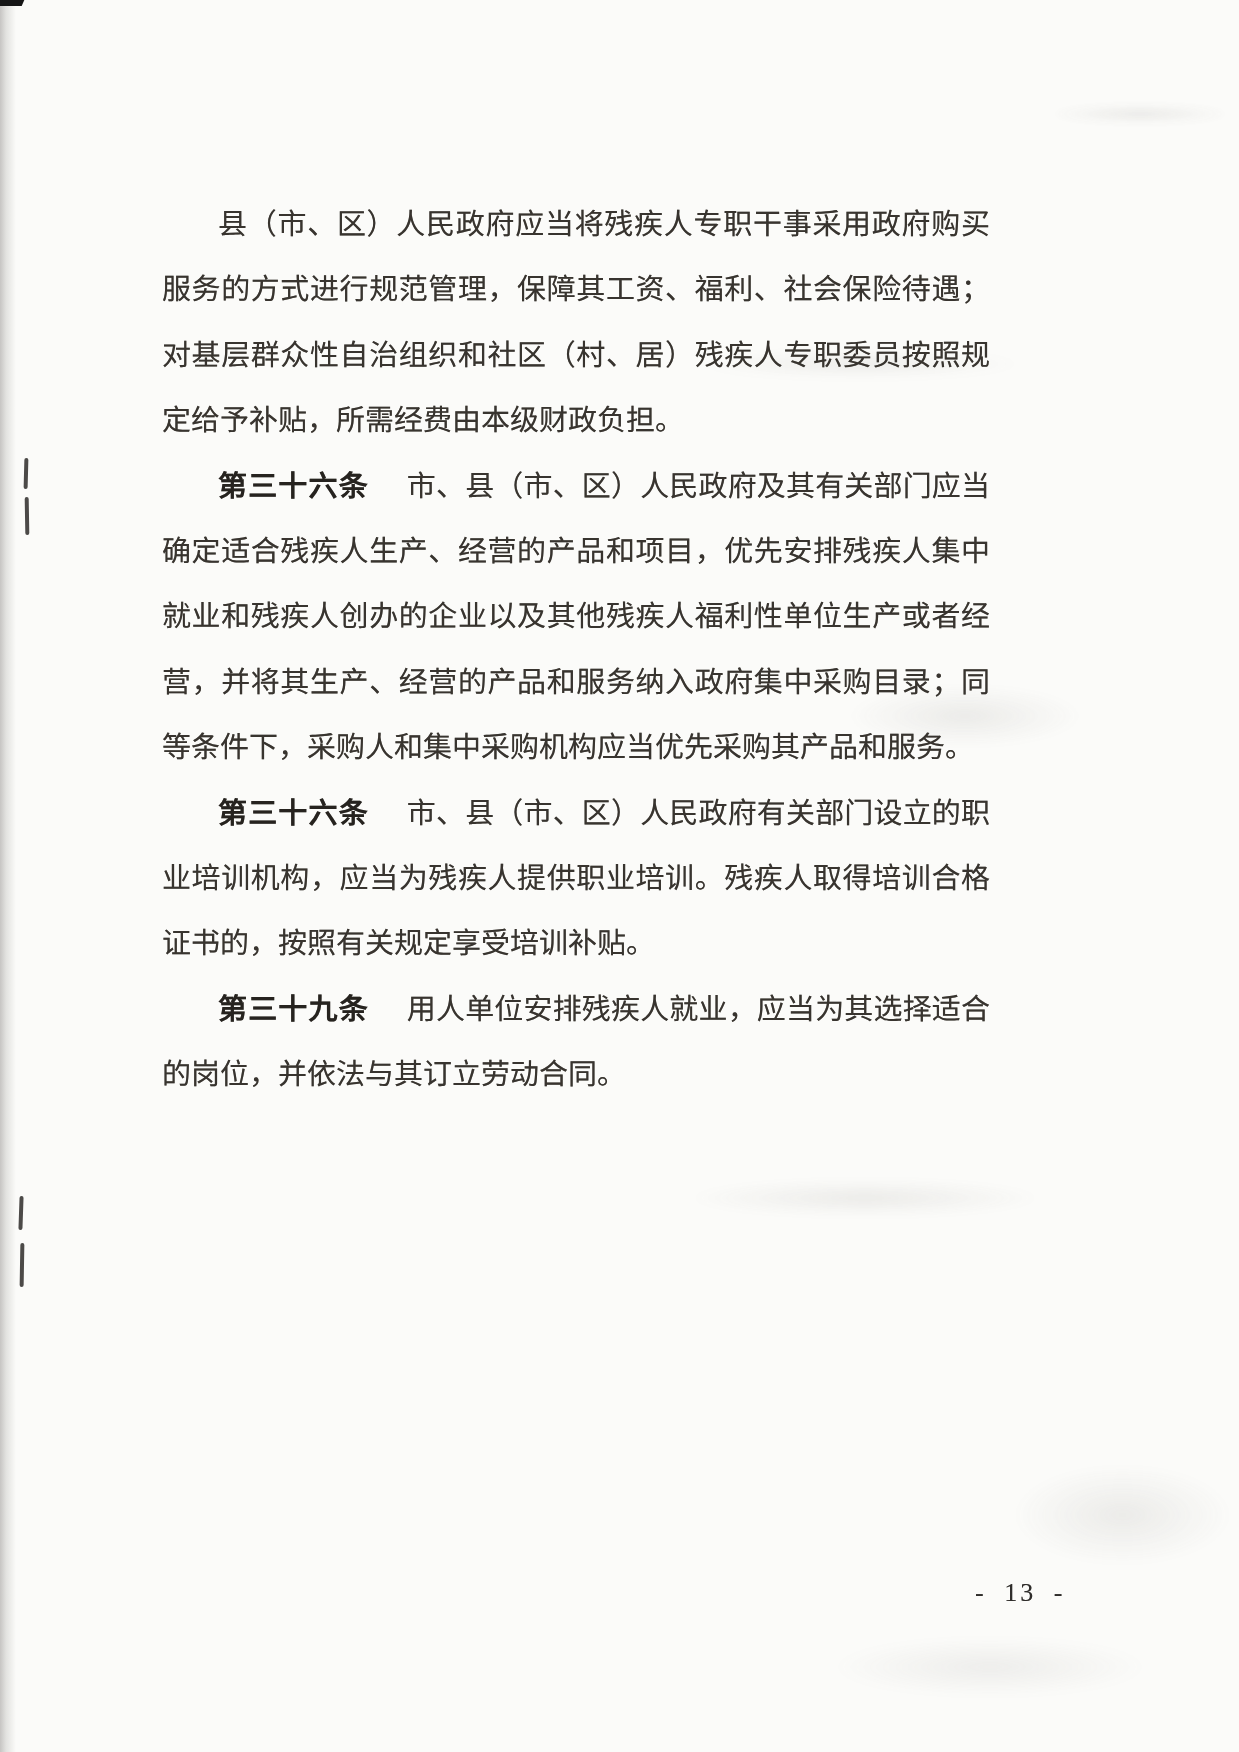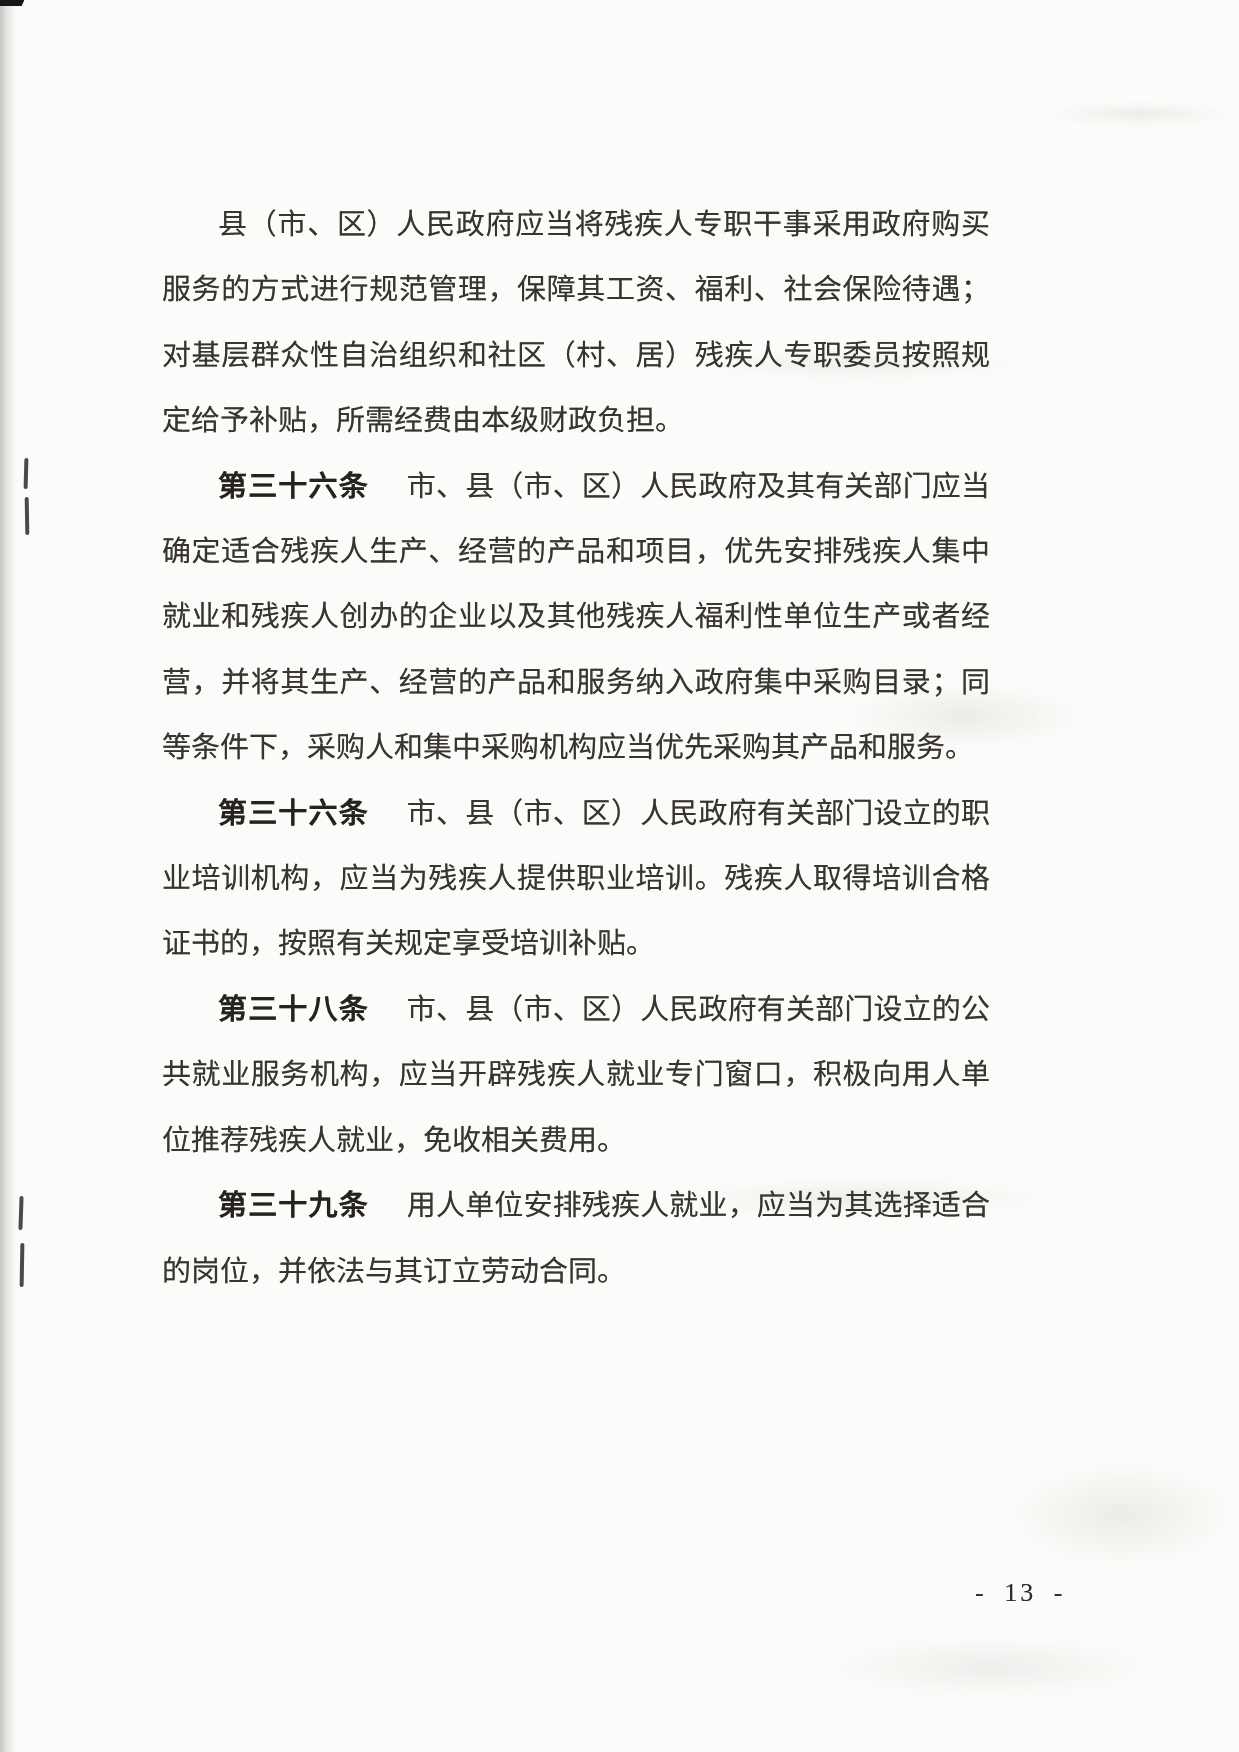--- a/index.html
+++ b/index.html
@@ -111,21 +111,20 @@
 
   <div class="text-block">
 
     <p class="para"><span>县（市、区）人民政府应当将残疾人专职干事采用政府购买服务的方式进行规范管理，保障其工资、福利、社会保险待遇；对基层群众性自治组织和社区（村、居）残疾人专职委员按照规定给予补贴，所需经费由本级财政负担。</span></p>
 
     <p class="para"><b class="lead">第三十六条</b><span>市、县（市、区）人民政府及其有关部门应当确定适合残疾人生产、经营的产品和项目，优先安排残疾人集中就业和残疾人创办的企业以及其他残疾人福利性单位生产或者经营，并将其生产、经营的产品和服务纳入政府集中采购目录；同等条件下，采购人和集中采购机构应当优先采购其产品和服务。</span></p>
 
     <p class="para"><b class="lead">第三十六条</b><span>市、县（市、区）人民政府有关部门设立的职业培训机构，应当为残疾人提供职业培训。残疾人取得培训合格证书的，按照有关规定享受培训补贴。</span></p>
 
 
-    <p class="para"><b class="lead">第三十八条</b><span>市、县（市、区）人民政府有关部门设立的公共就业服务机构，应当开辟残疾人就业专门窗口，积极向用人单位推荐残疾人就业，免收相关费用。</span></p>
 
     <p class="para"><b class="lead">第三十九条</b><span>用人单位安排残疾人就业，应当为其选择适合的岗位，并依法与其订立劳动合同。</span></p>
 
   </div>
 
   <div class="page-number">- 13 -</div>
 
 </div>
 
 </body></html>

